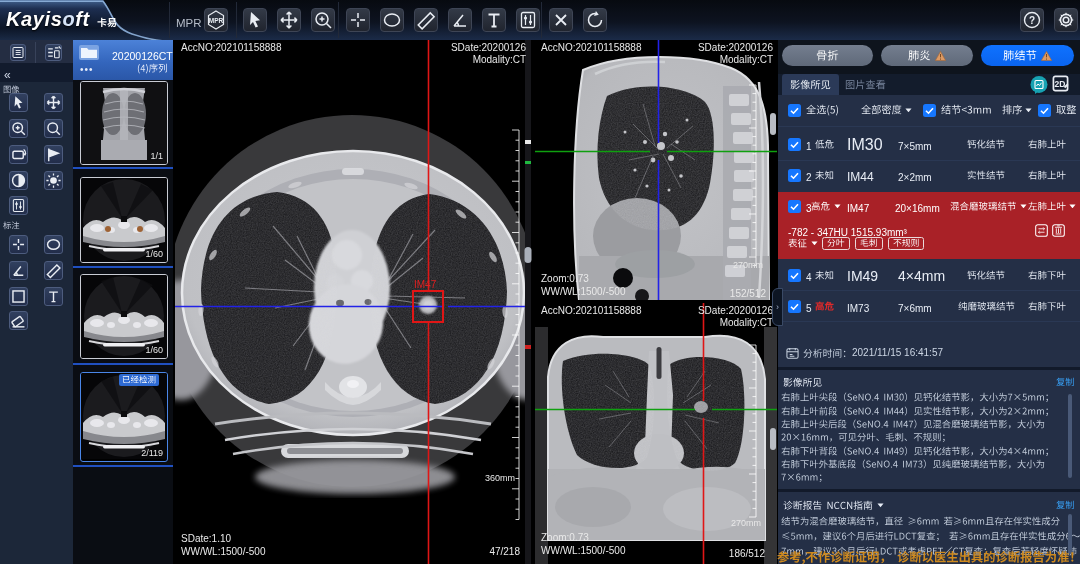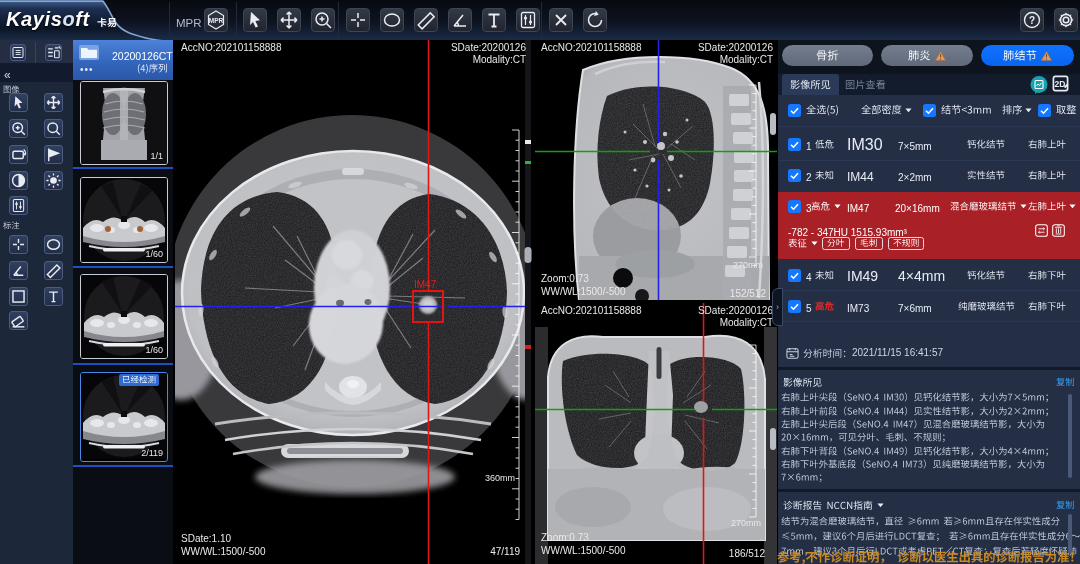--- a/index.html
+++ b/index.html
@@ -450,21 +450,21 @@
 <rect x="1" y="100" width="6" height="4" fill="#e8e8e8"></rect>
     <rect x="1" y="121" width="6" height="3" fill="#20b840"></rect>
     <rect x="0.5" y="207" width="7" height="16" rx="3.5" fill="#aab0ba"></rect>
     <rect x="1" y="305" width="6" height="4" fill="#d02020"></rect>
   </svg>
 <div class="lb" style="left:181px;top:42px">AccNO:202101158888</div>
 <div class="lb" style="left:381px;top:42px;width:145px;text-align:right">SDate:20200126</div>
 <div class="lb" style="left:381px;top:54px;width:145px;text-align:right">Modality:CT</div>
 <div class="lb" style="left:181px;top:533px">SDate:1.10</div>
 <div class="lb" style="left:181px;top:546px">WW/WL:1500/-500</div>
-<div class="lb" style="left:420px;top:546px;width:100px;text-align:right">47/119</div>
+<div class="lb" style="left:420px;top:546px;width:100px;text-align:right">47/218</div>
 <div class="ab" style="left:535px;top:40px;width:242px;height:260px;background:#000;overflow:hidden">
 <svg width="242" height="260" viewBox="0 0 242 260">
 <defs>
         <radialGradient id="sbg" cx="0.5" cy="0.5" r="0.7">
 <stop offset="0" stop-color="#c2c3c7"></stop>
           <stop offset="0.85" stop-color="#b7b8bc"></stop>
           <stop offset="1" stop-color="#9fa0a6"></stop>
         </radialGradient>
       </defs>
 <path d="M48 30 C 90 12 160 14 196 28 C 226 40 234 70 233 120 L234 260 L44 260 C 36 190 38 90 48 30 Z" fill="url(#sbg)" stroke="#dfe0e3" stroke-width="2"></path>

